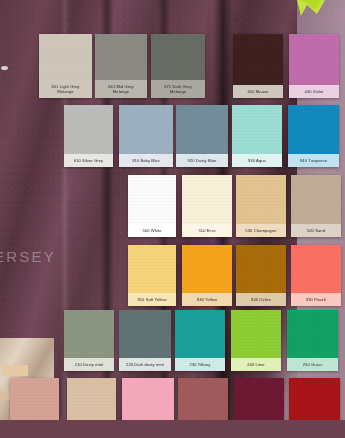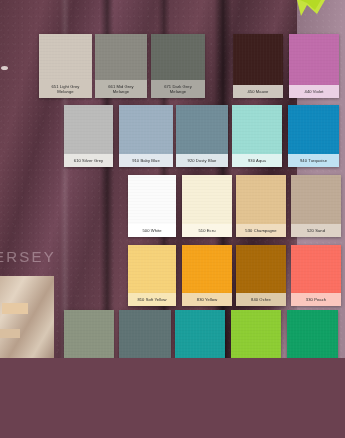--- a/index.html
+++ b/index.html
@@ -2,21 +2,21 @@
 <html><head>
 <meta charset="utf-8">
 <style>
   html,body{margin:0;padding:0;}
   body{
     width:345px;height:438px;overflow:hidden;
     font-family:"Liberation Sans", sans-serif;
     background:#6b4150;
     position:relative;
   }
-  #stage{position:absolute;inset:0;width:345px;height:358px;overflow:hidden;}
+  #stage{position:absolute;inset:0;width:345px;height:420px;overflow:hidden;}
 
   
   .bg-base{
     position:absolute;inset:0;
     background:
       linear-gradient(105deg,
         #5d3844 0%, #6d4351 10%, #563340 17%, #74495a 26%,
         #5a3744 35%, #704654 46%, #4e2f3a 55%, #6a4250 64%,
         #3f242d 72%, #5e3946 80%, #9b7f8e 86%, #a98c9a 100%);
   }

